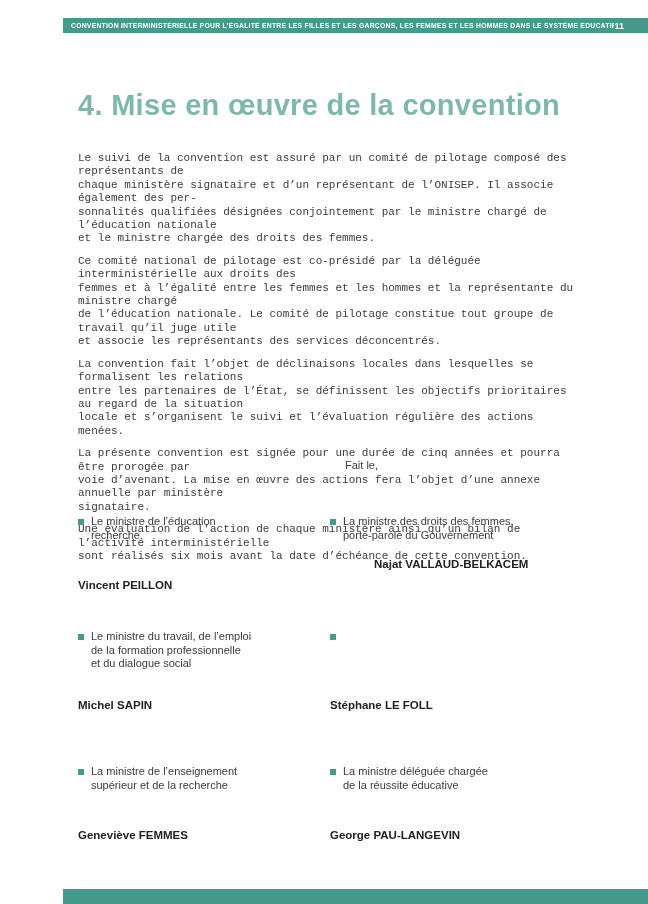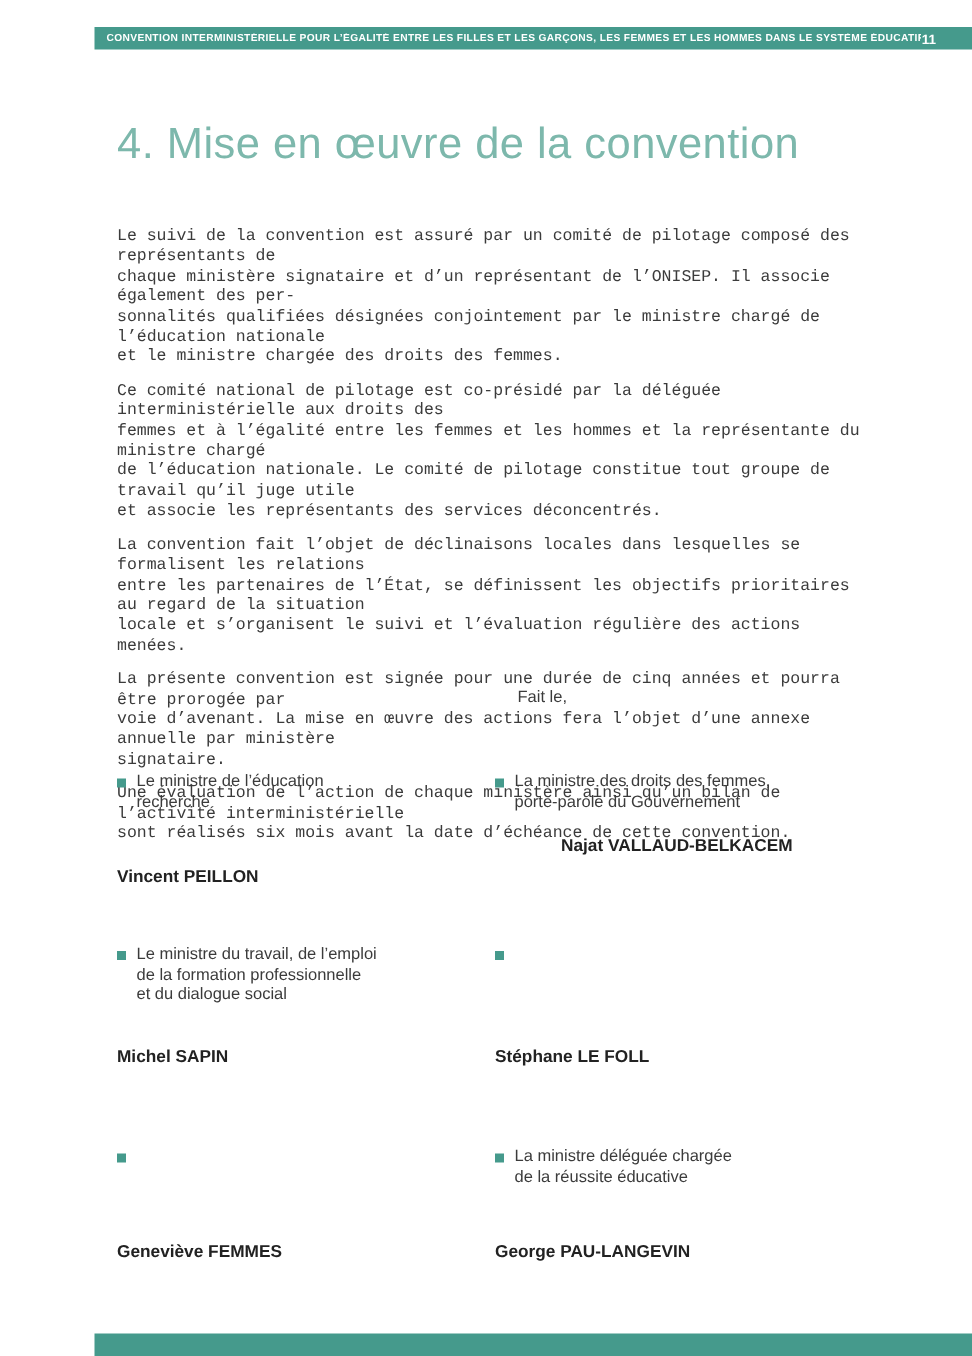--- a/index.html
+++ b/index.html
@@ -29,23 +29,23 @@
     white-space: nowrap;
     overflow: hidden;
   }
   .banner-page {
     color: #ffffff;
     font-size: 9px;
     font-weight: bold;
   }
   .doc-title {
     position: absolute;
-    top: 80px; left: 78px;
+    top: 89px; left: 78px;
     font-size: 29px;
-    font-weight: 400;
+    font-weight: 700;
     color: #7db8ac;
     letter-spacing: 0.3px;
   }
   .body-copy {
     position: absolute;
     top: 152px; left: 78px;
     width: 497px;
   }
   .body-copy p {
     font-size: 11px;
@@ -145,20 +145,22 @@
 et du dialogue social</span>
 </div>
 <div class="sig-role" style="top:630px; left:330px;">
   <span class="bullet"></span>
 </div>
 <div class="sig-name" style="top:699px; left:78px;">Michel SAPIN</div>
 <div class="sig-name" style="top:699px; left:330px;">Stéphane LE FOLL</div>
 
 <div class="sig-role" style="top:765px; left:78px;">
   <span class="bullet"></span>
+  <span class="sig-role-text">La ministre de l’enseignement
+supérieur et de la recherche</span>
 </div>
 <div class="sig-role" style="top:765px; left:330px;">
   <span class="bullet"></span>
   <span class="sig-role-text">La ministre déléguée chargée
 de la réussite éducative</span>
 </div>
 <div class="sig-name" style="top:829px; left:78px;">Geneviève FEMMES</div>
 <div class="sig-name" style="top:829px; left:330px;">George PAU-LANGEVIN</div>
 
 <div class="bottom-bar"></div>

